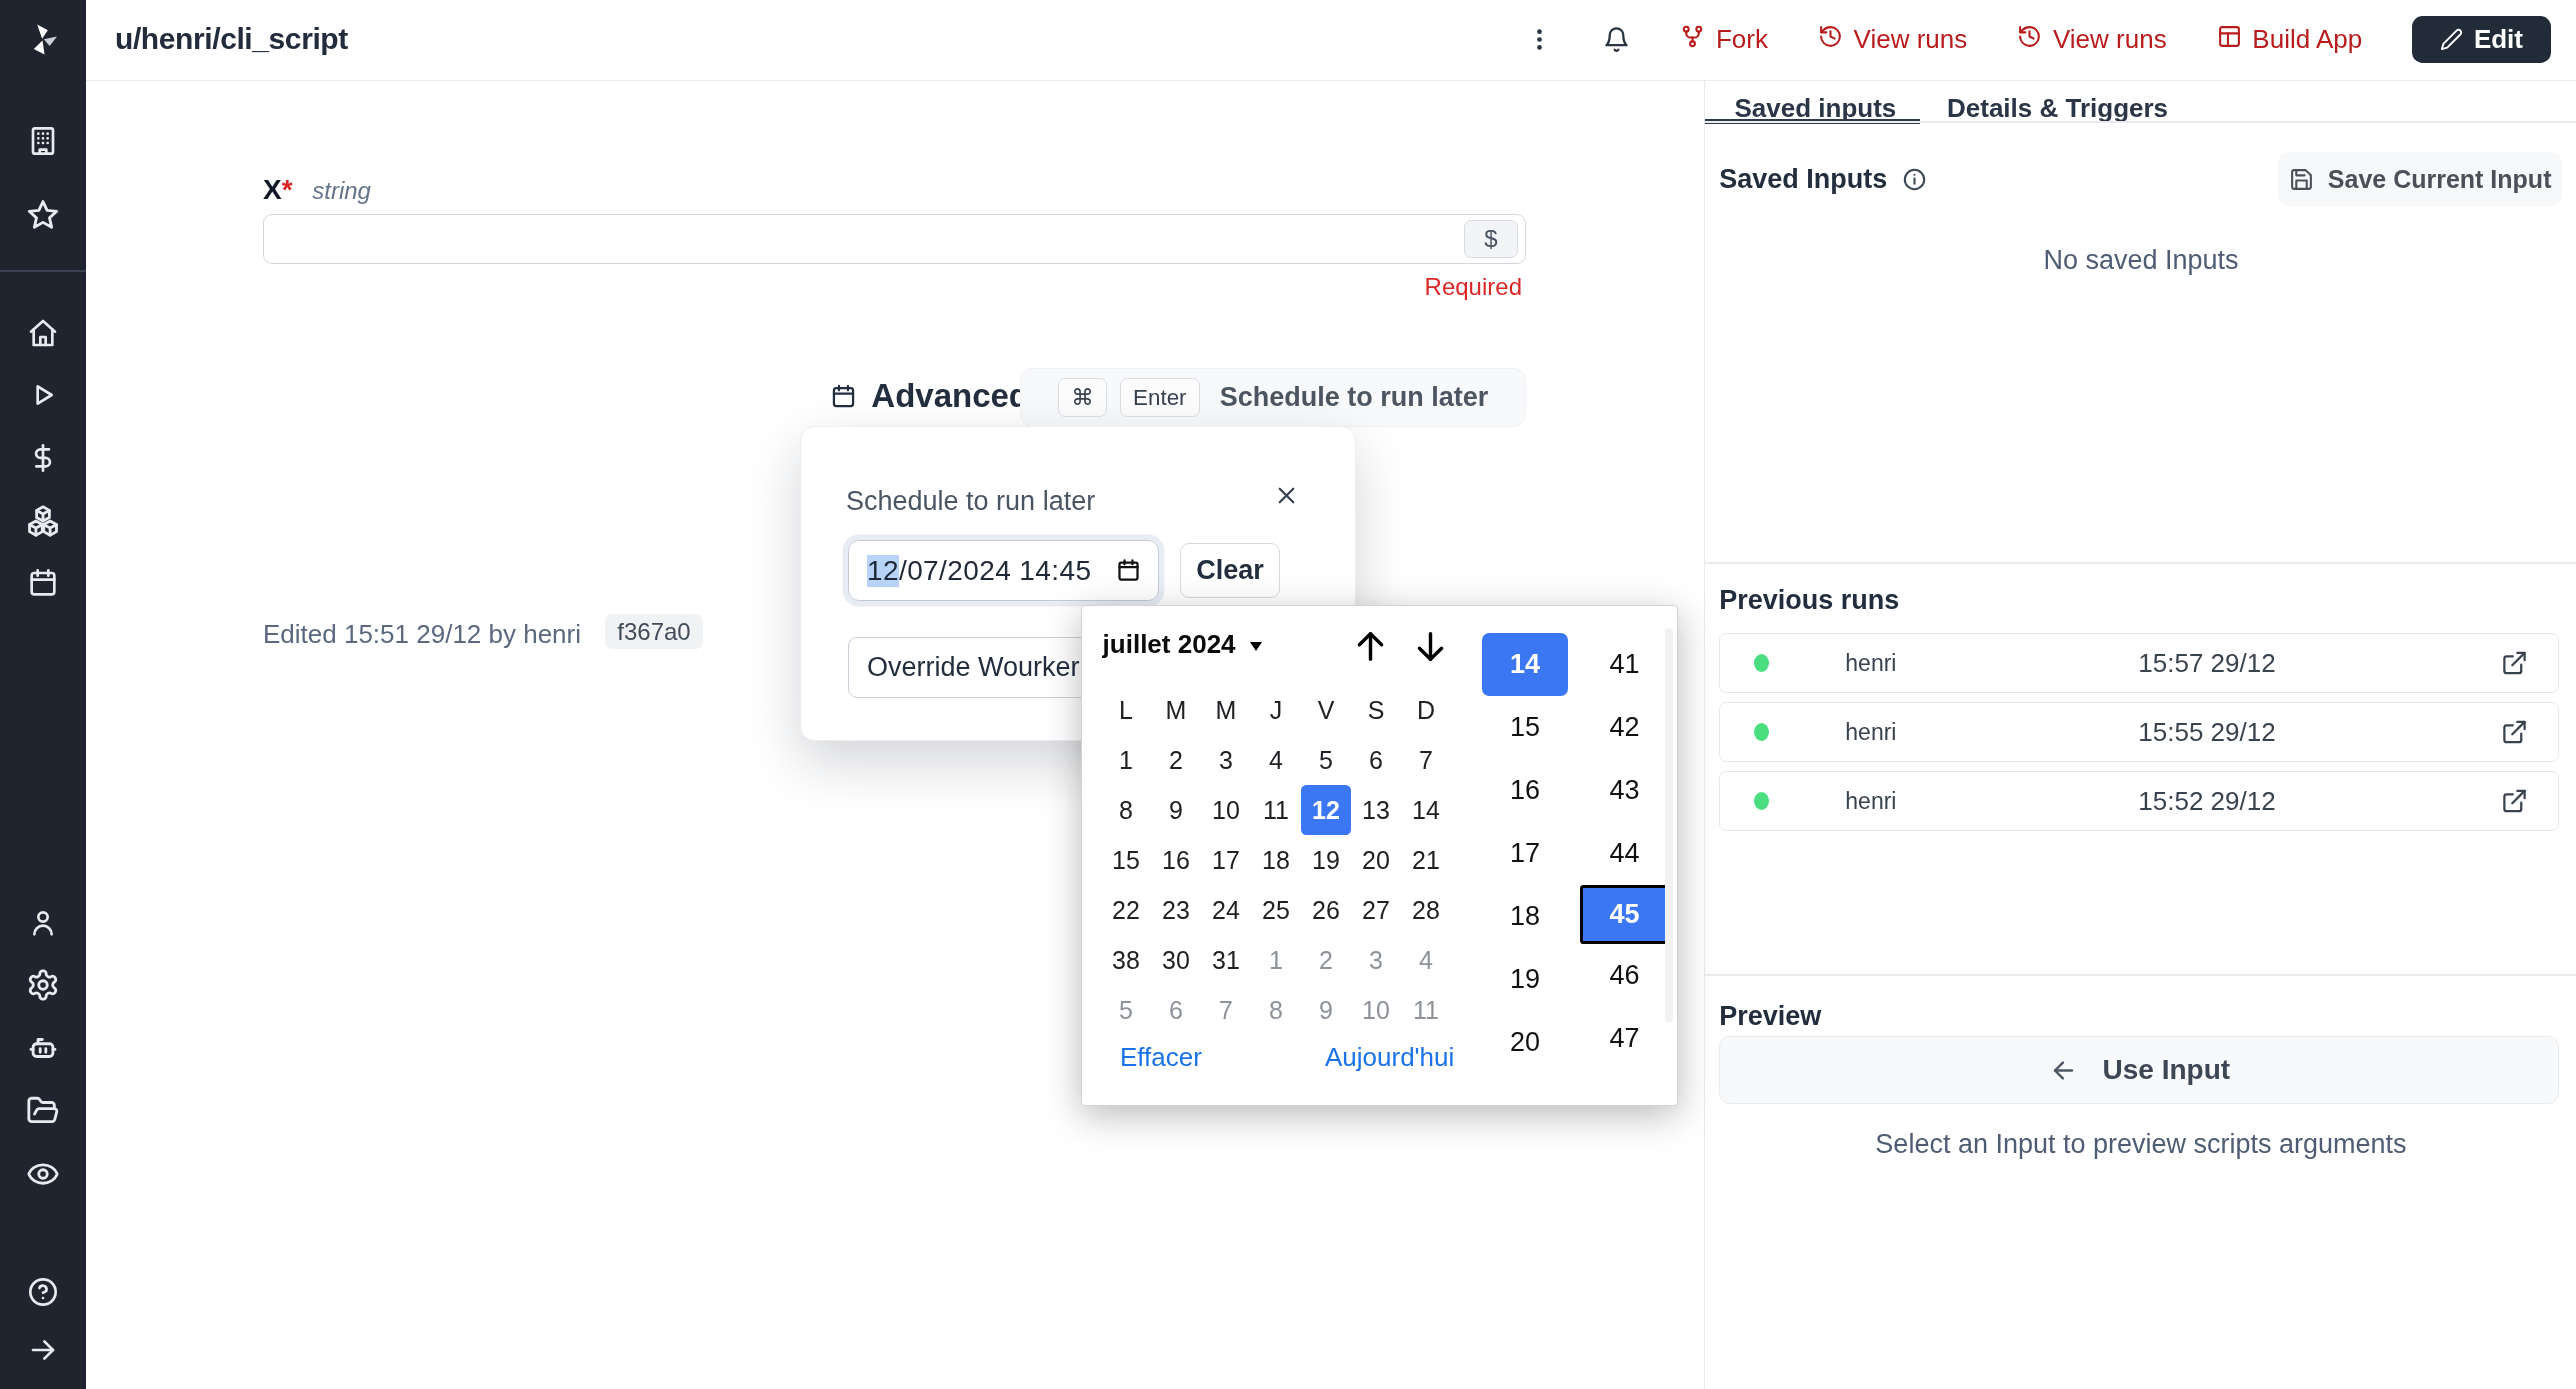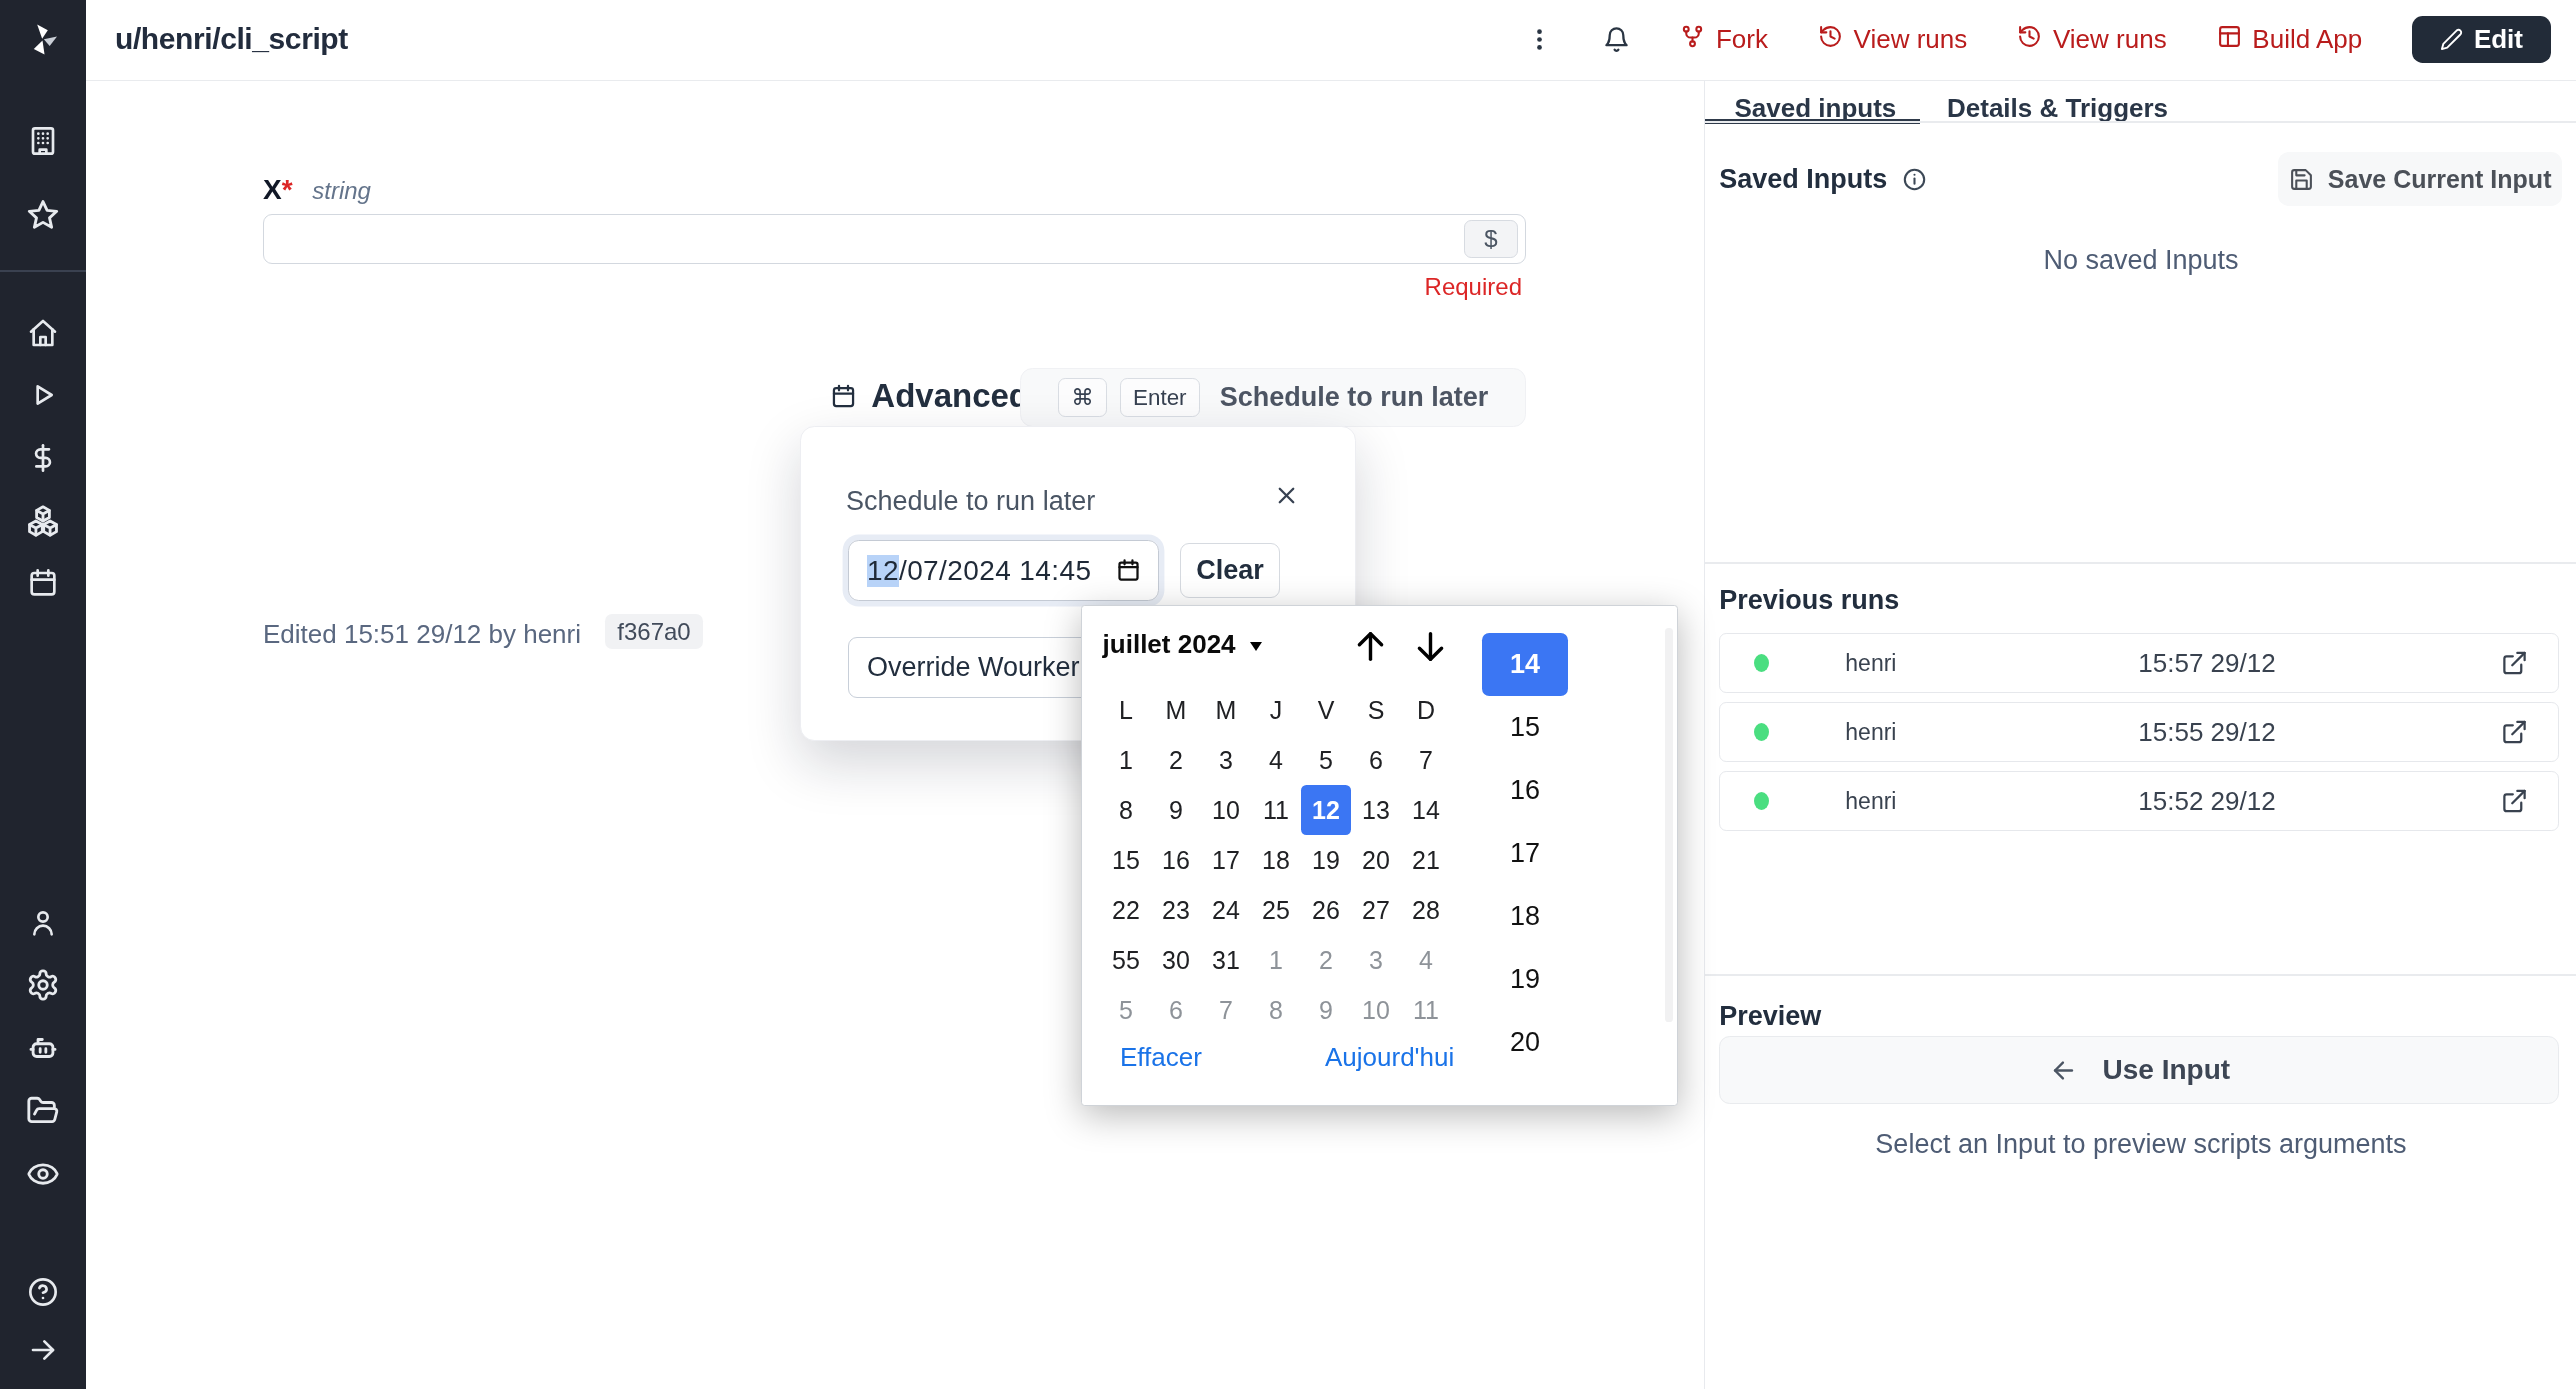--- a/index.html
+++ b/index.html
@@ -368,21 +368,21 @@
       <span class="cal-cell">19</span>
       <span class="cal-cell">20</span>
       <span class="cal-cell">21</span>
       <span class="cal-cell">22</span>
       <span class="cal-cell">23</span>
       <span class="cal-cell">24</span>
       <span class="cal-cell">25</span>
       <span class="cal-cell">26</span>
       <span class="cal-cell">27</span>
       <span class="cal-cell">28</span>
-      <span class="cal-cell">55</span>
+      <span class="cal-cell">38</span>
       <span class="cal-cell">30</span>
       <span class="cal-cell">31</span>
       <span class="cal-cell muted">1</span>
       <span class="cal-cell muted">2</span>
       <span class="cal-cell muted">3</span>
       <span class="cal-cell muted">4</span>
       <span class="cal-cell muted">5</span>
       <span class="cal-cell muted">6</span>
       <span class="cal-cell muted">7</span>
       <span class="cal-cell muted">8</span>
@@ -392,20 +392,29 @@
     </div>
   <div id="hour-col" class="time-col">
       <span class="t-item sel">14</span>
       <span class="t-item">15</span>
       <span class="t-item">16</span>
       <span class="t-item">17</span>
       <span class="t-item">18</span>
       <span class="t-item">19</span>
       <span class="t-item">20</span>
     </div>
+  <div id="min-col" class="time-col">
+      <span class="t-item">41</span>
+      <span class="t-item">42</span>
+      <span class="t-item">43</span>
+      <span class="t-item">44</span>
+      <span class="t-item sel focused">45</span>
+      <span class="t-item">46</span>
+      <span class="t-item">47</span>
+    </div>
   <div id="scroll-track"></div>
   <div id="picker-links">
     <span id="link-clear">Effacer</span>
     <span id="link-today">Aujourd'hui</span>
   </div>
 </div>
 
 <div id="right-panel" class="abs">
   <div id="tab1" class="tab">Saved inputs</div>
   <div id="tab2" class="tab">Details &amp; Triggers</div>

